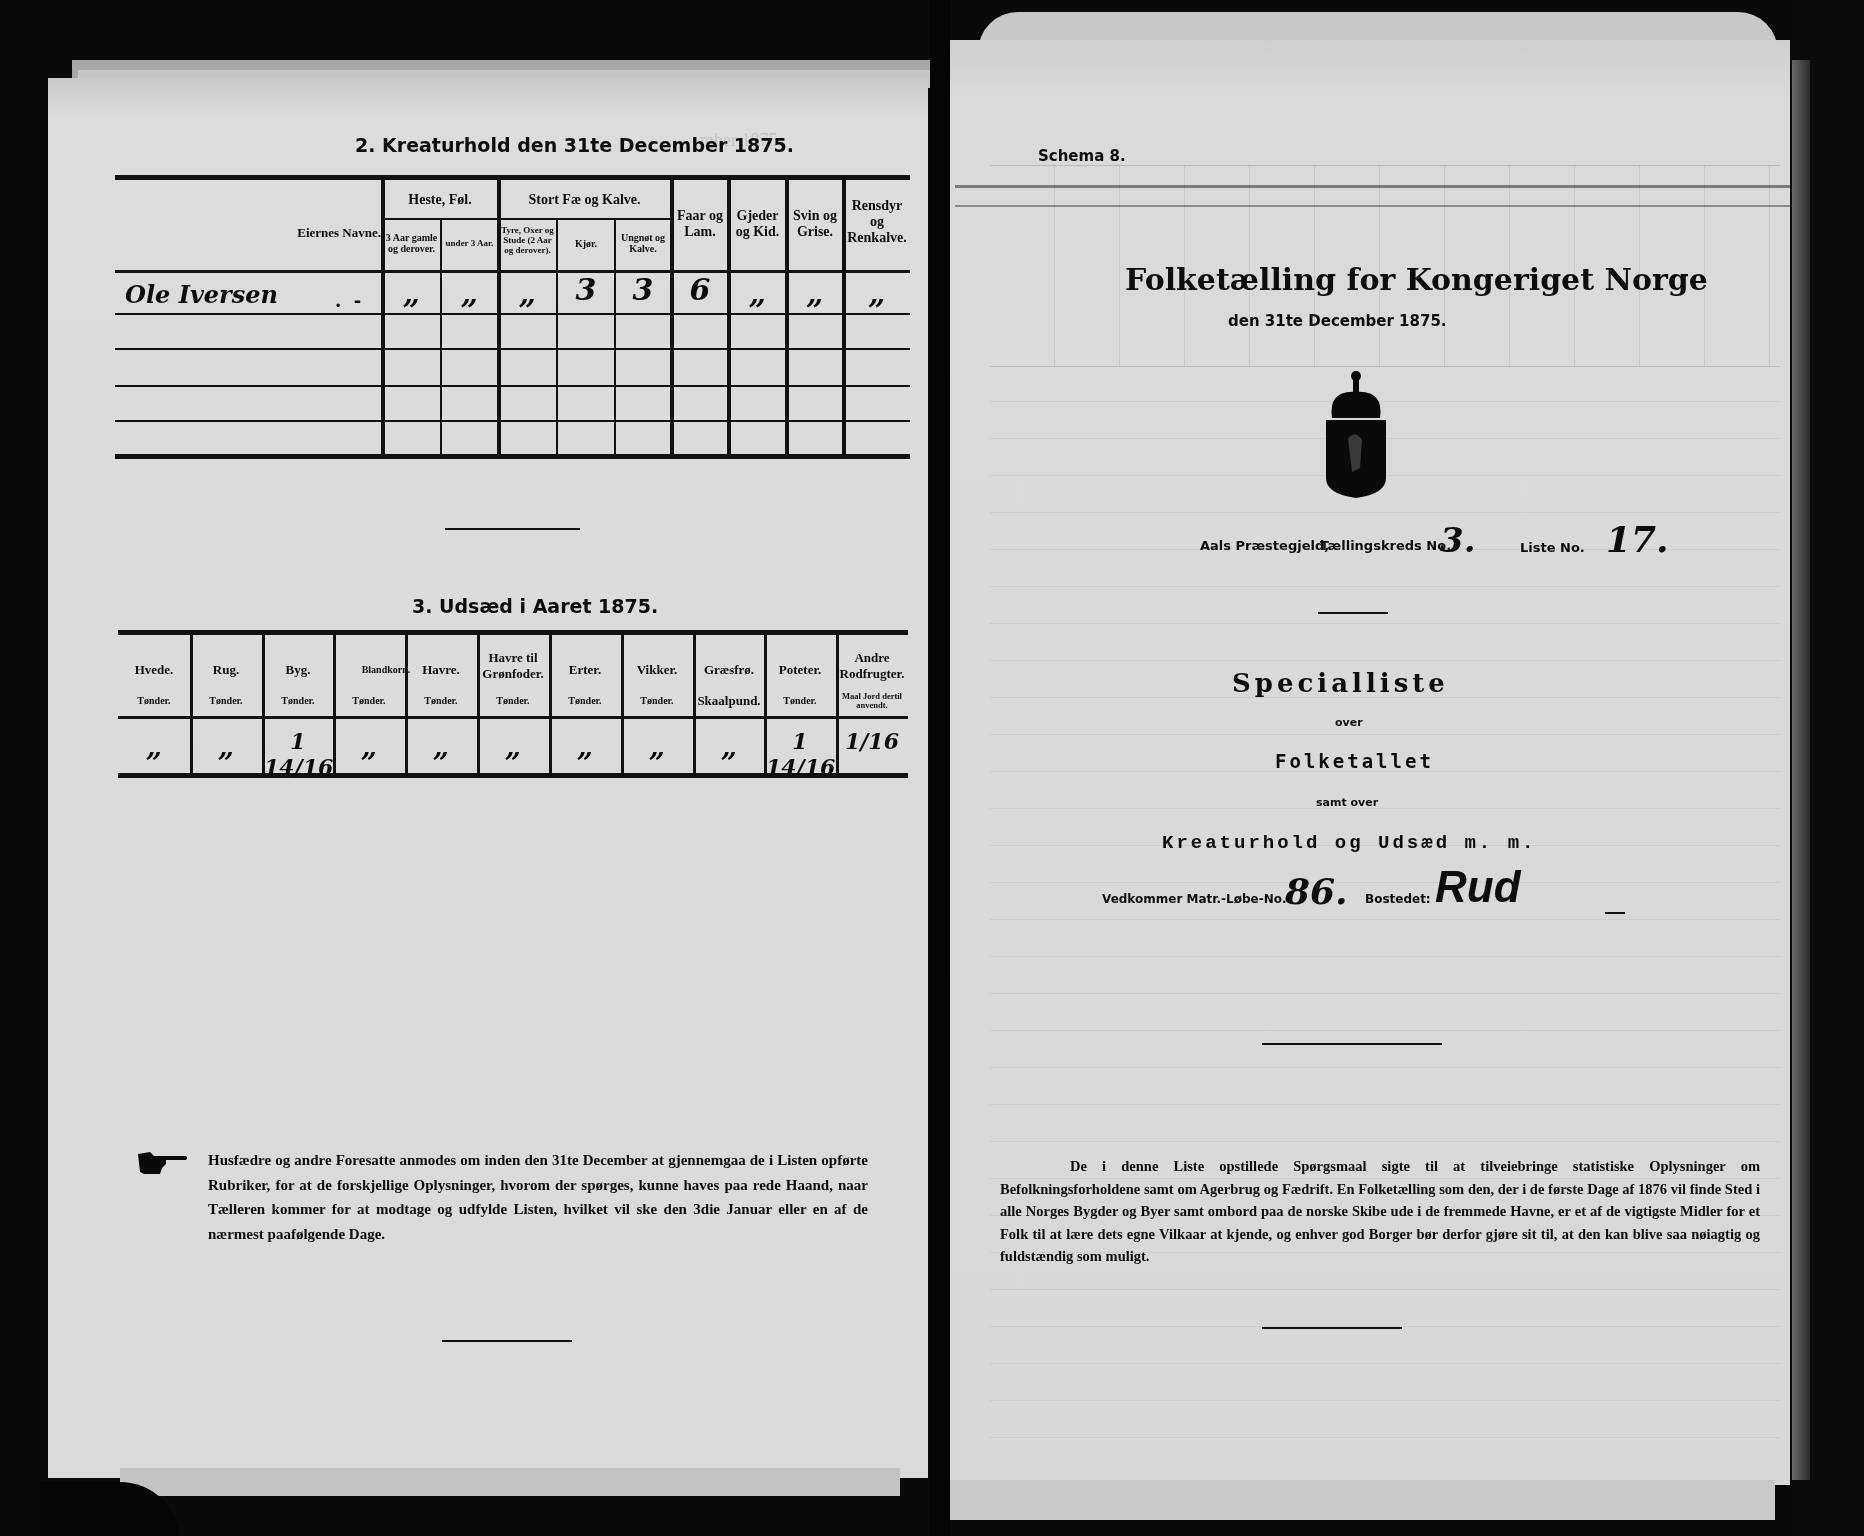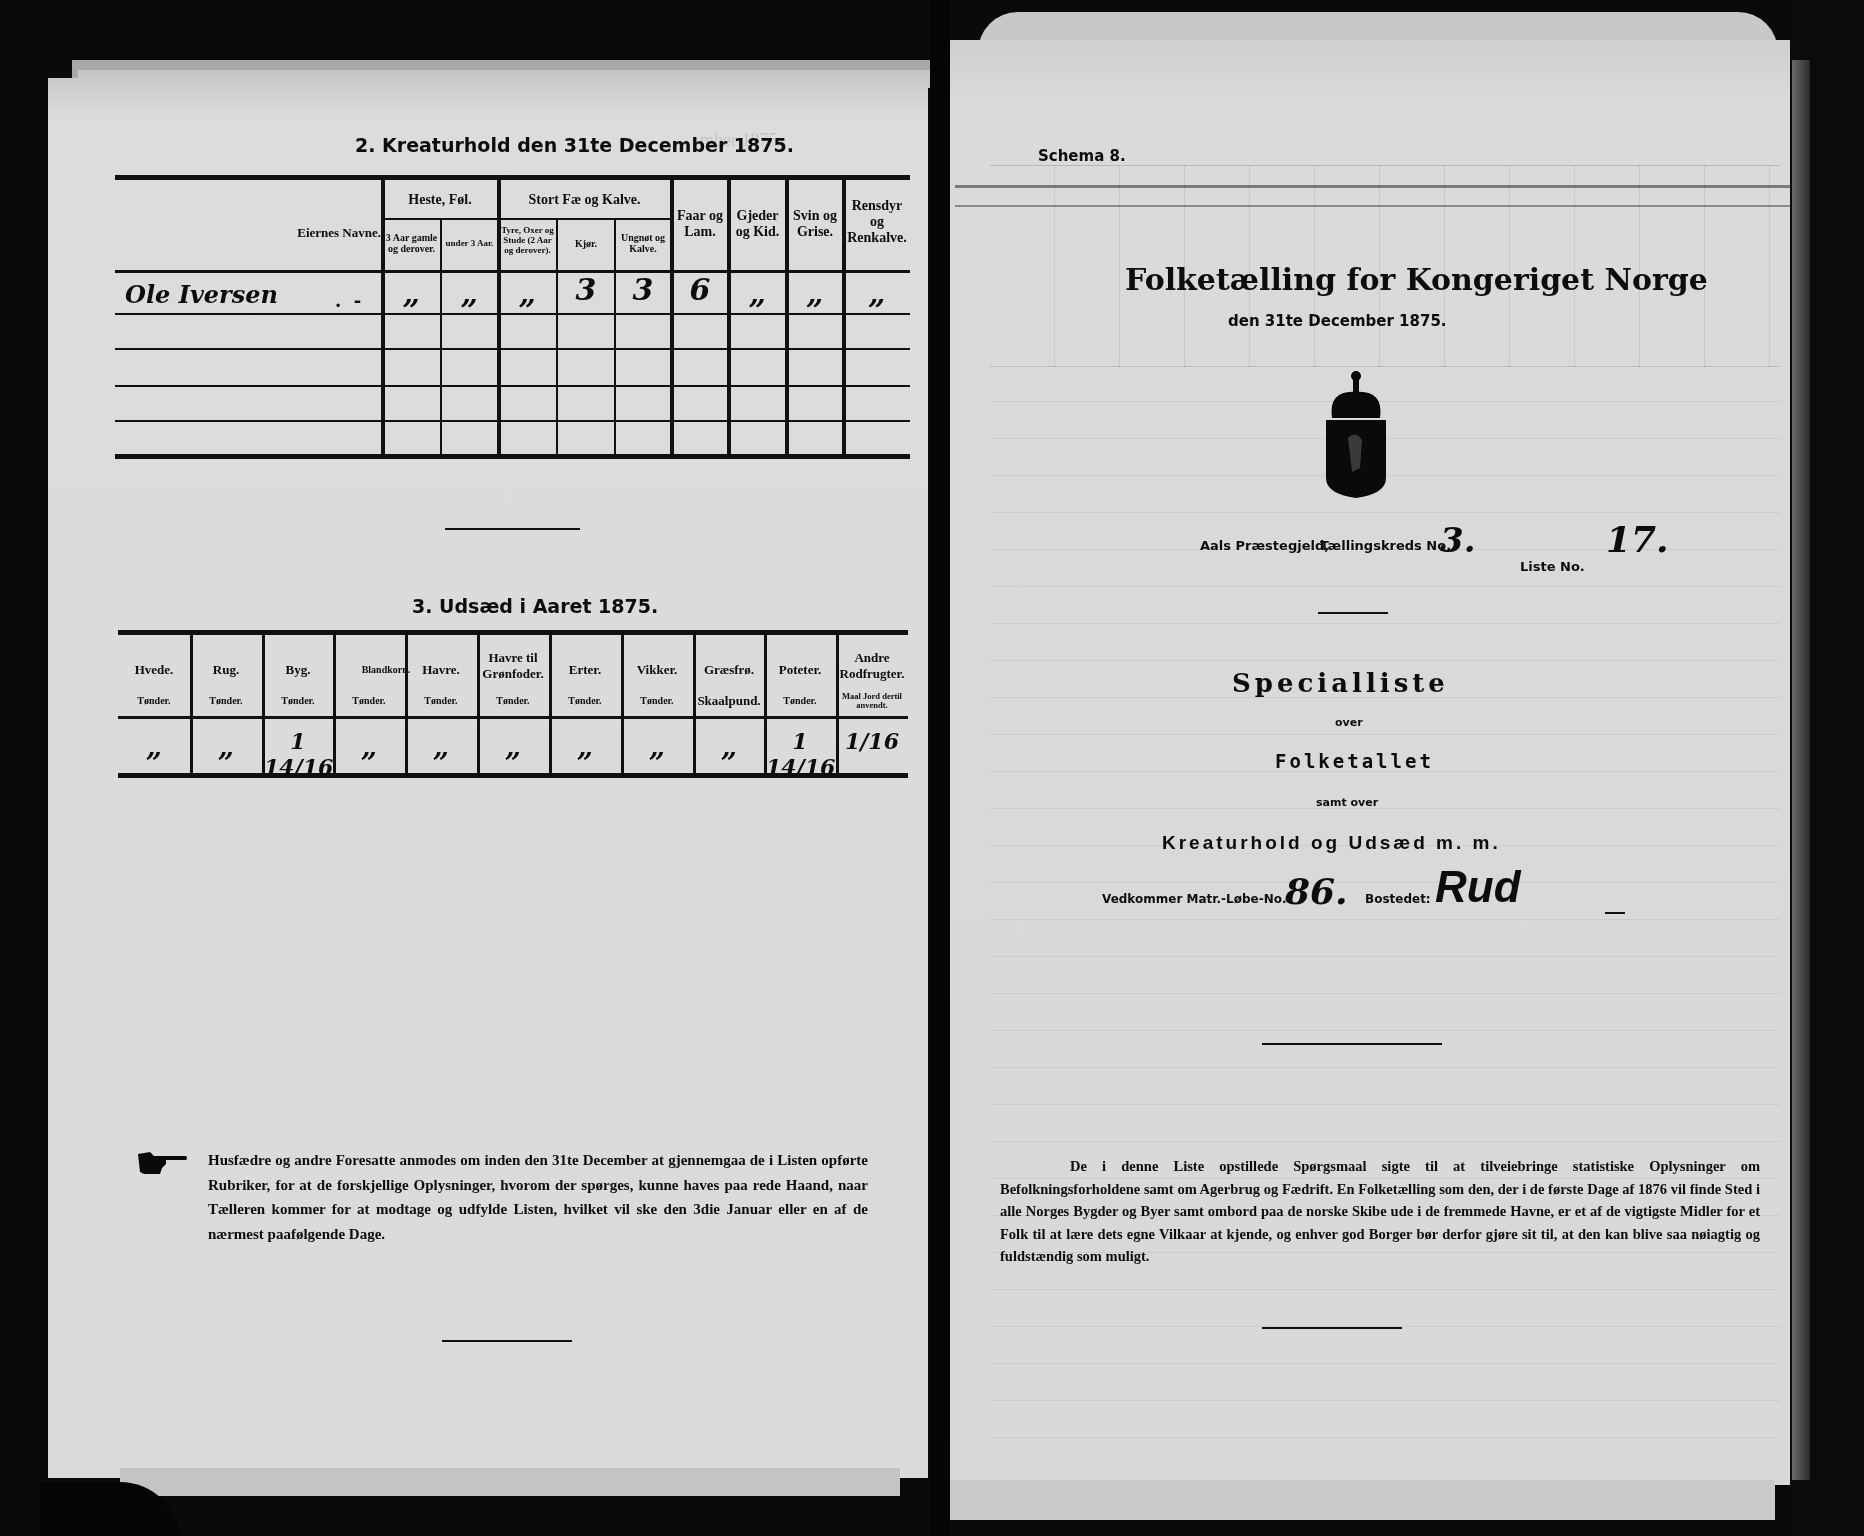--- a/index.html
+++ b/index.html
@@ -168,30 +168,30 @@
     <rect x="31" y="10" width="6" height="14" fill="#0a0a0a"></rect>
     <path d="M10 50 Q6 22 34 24 Q62 22 58 50 Z" fill="#0a0a0a"></path>
     <path d="M4 52 L64 52 L64 110 Q64 126 34 130 Q4 126 4 110 Z" fill="#0a0a0a"></path>
     <path d="M26 70 Q34 62 40 72 L38 100 L30 104 Z" fill="#3a3a3a"></path>
   </svg>
 </div>
 
 <div class="abs bold-sans" style="left:1200px;top:538px;font-size:13px;">Aals Præstegjeld,</div>
 <div class="abs bold-sans" style="left:1320px;top:538px;font-size:13px;">Tællingskreds No.</div>
 <div class="script" style="left:1440px;top:520px;font-size:34px;">3.</div>
-<div class="abs bold-sans" style="left:1520px;top:540px;font-size:13px;margin-top:19px;">Liste No.</div>
+<div class="abs bold-sans" style="left:1520px;top:540px;font-size:13px;">Liste No.</div>
 <div class="script" style="left:1592px;top:518px;font-size:36px;margin-left:14px;">17.</div>
 
 <div class="hline" style="left:1318px;top:612px;width:70px;height:2px;"></div>
 
 <div class="abs" style="left:1232px;top:668px;font-family:'DejaVu Serif',serif;font-weight:bold;font-size:26px;letter-spacing:4px;">Specialliste</div>
 <div class="abs bold-sans" style="left:1335px;top:716px;font-size:11px;">over</div>
 <div class="abs" style="left:1275px;top:750px;font-family:'DejaVu Sans Mono',monospace;font-weight:bold;font-size:19px;letter-spacing:3px;">Folketallet</div>
 <div class="abs bold-sans" style="left:1316px;top:796px;font-size:11px;">samt over</div>
-<div class="abs" style="left:1162px;top:832px;font-family:Liberation Sans, sans-serif;font-weight:bold;font-size:19px;letter-spacing:3px;">Kreaturhold og Udsæd m. m.</div>
+<div class="abs" style="left:1162px;top:832px;font-family:Liberation Mono, monospace;font-weight:bold;font-size:19px;letter-spacing:3px;">Kreaturhold og Udsæd m. m.</div>
 
 <div class="abs bold-sans" style="left:1102px;top:892px;font-size:12px;">Vedkommer Matr.-Løbe-No.</div>
 <div class="script" style="left:1285px;top:870px;font-size:36px;">86.</div>
 <div class="abs bold-sans" style="left:1365px;top:892px;font-size:12px;">Bostedet:</div>
 <div class="script" style="left:1435px;top:862px;font-size:44px;font-family:Liberation Sans, sans-serif;">Rud</div>
 <div class="hline" style="left:1605px;top:912px;width:20px;height:2px;"></div>
 
 <div class="hline" style="left:1262px;top:1043px;width:180px;height:2px;"></div>
 
 <div class="para" style="left:1000px;top:1155px;width:760px;text-indent:70px;font-size:14.5px;line-height:22.5px;">De i denne Liste opstillede Spørgsmaal sigte til at tilveiebringe statistiske Oplysninger om Befolkningsforholdene samt om Agerbrug og Fædrift. En Folketælling som den, der i de første Dage af 1876 vil finde Sted i alle Norges Bygder og Byer samt ombord paa de norske Skibe ude i de fremmede Havne, er et af de vigtigste Midler for et Folk til at lære dets egne Vilkaar at kjende, og enhver god Borger bør derfor gjøre sit til, at den kan blive saa nøiagtig og fuldstændig som muligt.</div>

